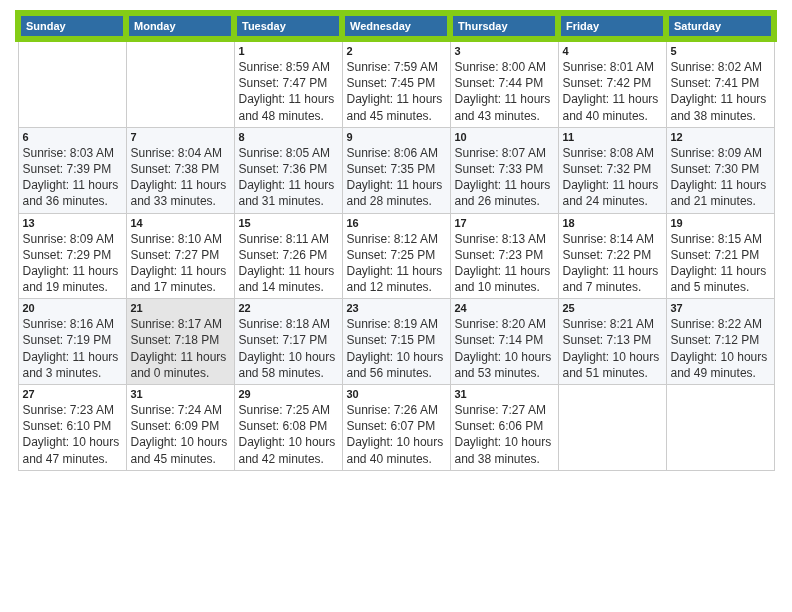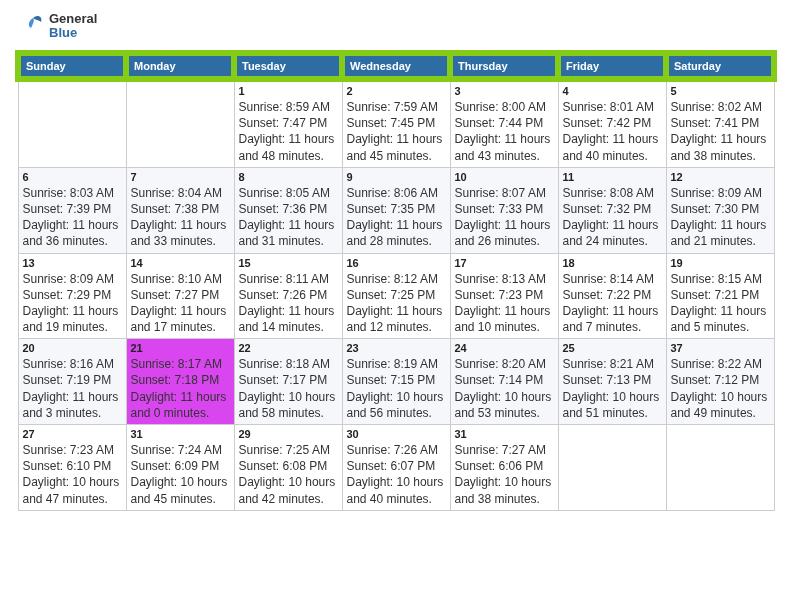--- a/index.html
+++ b/index.html
@@ -76,38 +76,20 @@
       line-height: 1.35;
     }
     .empty-cell {
       background: #fff !important;
     }
   </style>
 </head>
 <body>
 
 <div class="page">
-  <div class="header">
-    <div class="logo">
-  <div style="display:flex;align-items:center;gap:2px;">
-    <svg width="32" height="32" viewBox="0 0 32 32">
-      <path d="M18 8 C22 4, 28 6, 26 12 C24 10, 20 10, 18 8Z" fill="#2e6da4"></path>
-      <path d="M18 8 C14 10, 12 16, 16 18 C18 14, 20 10, 18 8Z" fill="#4a90d9"></path>
-    </svg>
-    <div>
-      <div style="font-size:13px;font-weight:bold;color:#333;line-height:1.1;">General</div>
-      <div style="font-size:13px;font-weight:bold;color:#2e6da4;line-height:1.1;">Blue</div>
-    </div>
-  </div>
-</div>
-    <div class="title-block">
-      <div class="month-title"></div>
-      <div class="location"></div>
-    </div>
-  </div>
 
   <table class="calendar">
     <thead>
       <tr>
       <th>Sunday</th>
           <th>Monday</th>
           <th>Tuesday</th>
           <th>Wednesday</th>
           <th>Thursday</th>
           <th>Friday</th>
@@ -277,21 +259,21 @@
         </tr>
         <tr>
           <td style="background: rgb(245, 247, 250);">
         <div class="day-number">20</div>
         <div class="day-info">
           Sunrise: 8:16 AM<br>
           Sunset: 7:19 PM<br>
           Daylight: 11 hours and 3 minutes.
         </div>
       </td>
-          <td style="background: #d946ef;">
+          <td style="background: #e5e5e5;">
         <div class="day-number">21</div>
         <div class="day-info">
           Sunrise: 8:17 AM<br>
           Sunset: 7:18 PM<br>
           Daylight: 11 hours and 0 minutes.
         </div>
       </td>
           <td style="background: rgb(245, 247, 250);">
         <div class="day-number">22</div>
         <div class="day-info">

